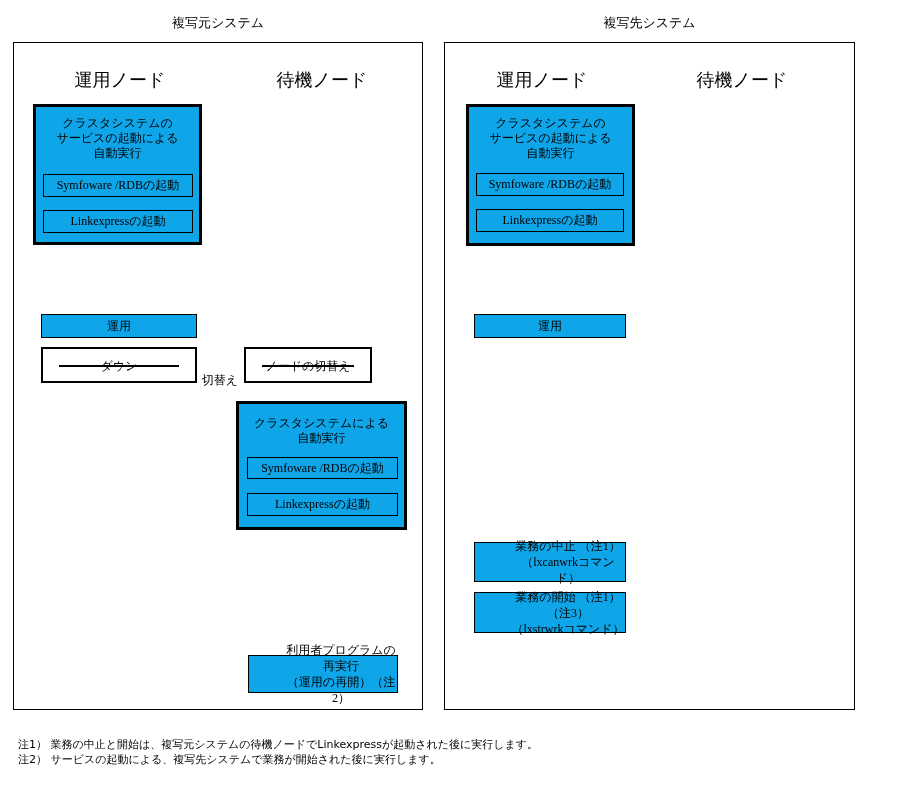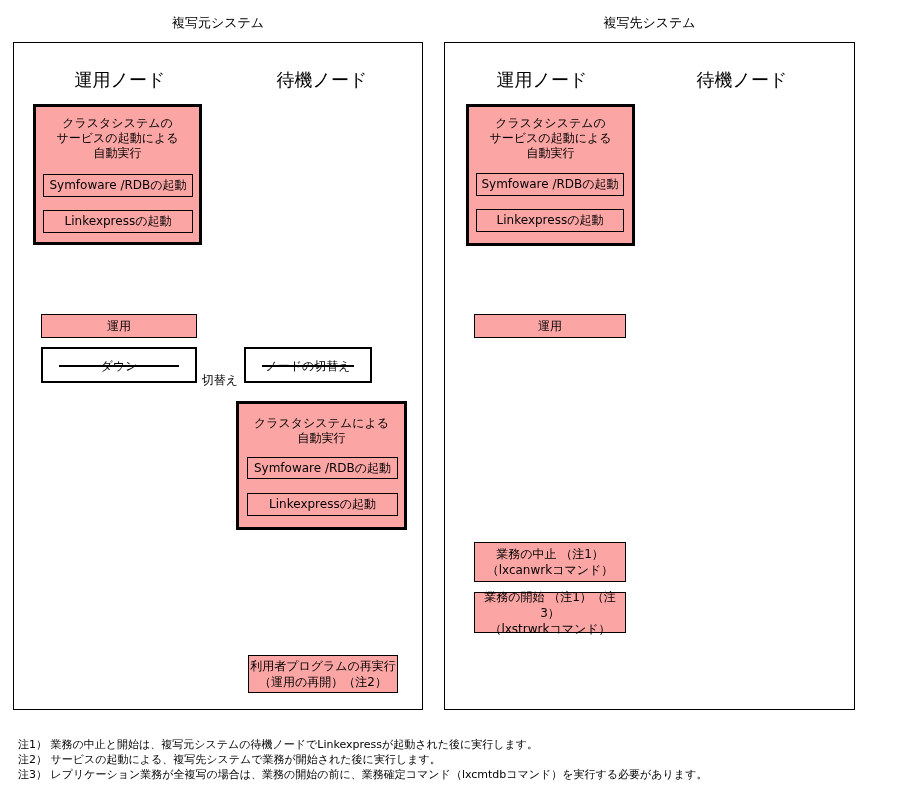--- a/index.html
+++ b/index.html
@@ -3,28 +3,28 @@
 <meta charset="utf-8">
 <style>
   html,body{margin:0;padding:0;background:#fff;}
   body{width:920px;height:808px;position:relative;overflow:hidden;
        font-family:"DejaVu Sans","Liberation Sans",sans-serif;color:#000;}
   .abs{position:absolute;box-sizing:border-box;}
   .center{display:flex;align-items:center;justify-content:center;text-align:left;}
   .panel{border:1px solid #000;background:#fff;}
   .sys-title{font-size:13px;font-weight:normal;text-align:center;}
   .col-hdr{font-size:18px;font-weight:normal;text-align:center;}
-  .box{border:1px solid #000;background:#fca5a5;font-size:12px;}
+  .box{border:1px solid #000;background:#0ea5e9;font-size:12px;font-family:Liberation Serif, serif;}
   .thick{border-width:3px;}
   .dbl{border:2px solid #000;background:#fff;padding:16px;}
   .dbl-inner{border:1px solid #000;width:100%;height:100%;box-sizing:border-box;
              display:flex;align-items:center;justify-content:center;font-size:12px;}
   .cluster-title{font-size:12px;line-height:15px;text-align:center;margin-top:9px;}
   .two-line{font-size:12px;line-height:16px;text-align:center;
-            display:flex;flex-direction:column;align-items:center;justify-content:center;}
+            display:flex;flex-direction:column;align-items:center;justify-content:center;padding-left:36px;}
   .label{font-size:12px;text-align:center;}
   .note-line{font-size:11px;line-height:15px;white-space:nowrap;}
   svg.connectors{position:absolute;left:0;top:0;pointer-events:none;}
 </style>
 </head>
 <body>
 
 <svg class="connectors" width="920" height="808" viewBox="0 0 920 808">
   <defs>
     <marker id="arw" markerWidth="9" markerHeight="8" refX="7" refY="3.5" orient="auto" markerUnits="userSpaceOnUse">
@@ -111,14 +111,13 @@
 </div>
 
 <div class="abs box two-line" style="left:474px;top:592px;width:152px;height:41px;">
   <div>業務の開始 （注1）（注3）</div>
   <div>（lxstrwrkコマンド）</div>
 </div>
 
 <div class="abs" style="left:18px;top:737px;">
   <div class="note-line">注1） 業務の中止と開始は、複写元システムの待機ノードでLinkexpressが起動された後に実行します。</div>
   <div class="note-line">注2） サービスの起動による、複写先システムで業務が開始された後に実行します。</div>
-  <div class="note-line">注3） レプリケーション業務が全複写の場合は、業務の開始の前に、業務確定コマンド（lxcmtdbコマンド）を実行する必要があります。</div>
 </div>
 
 </body></html>

